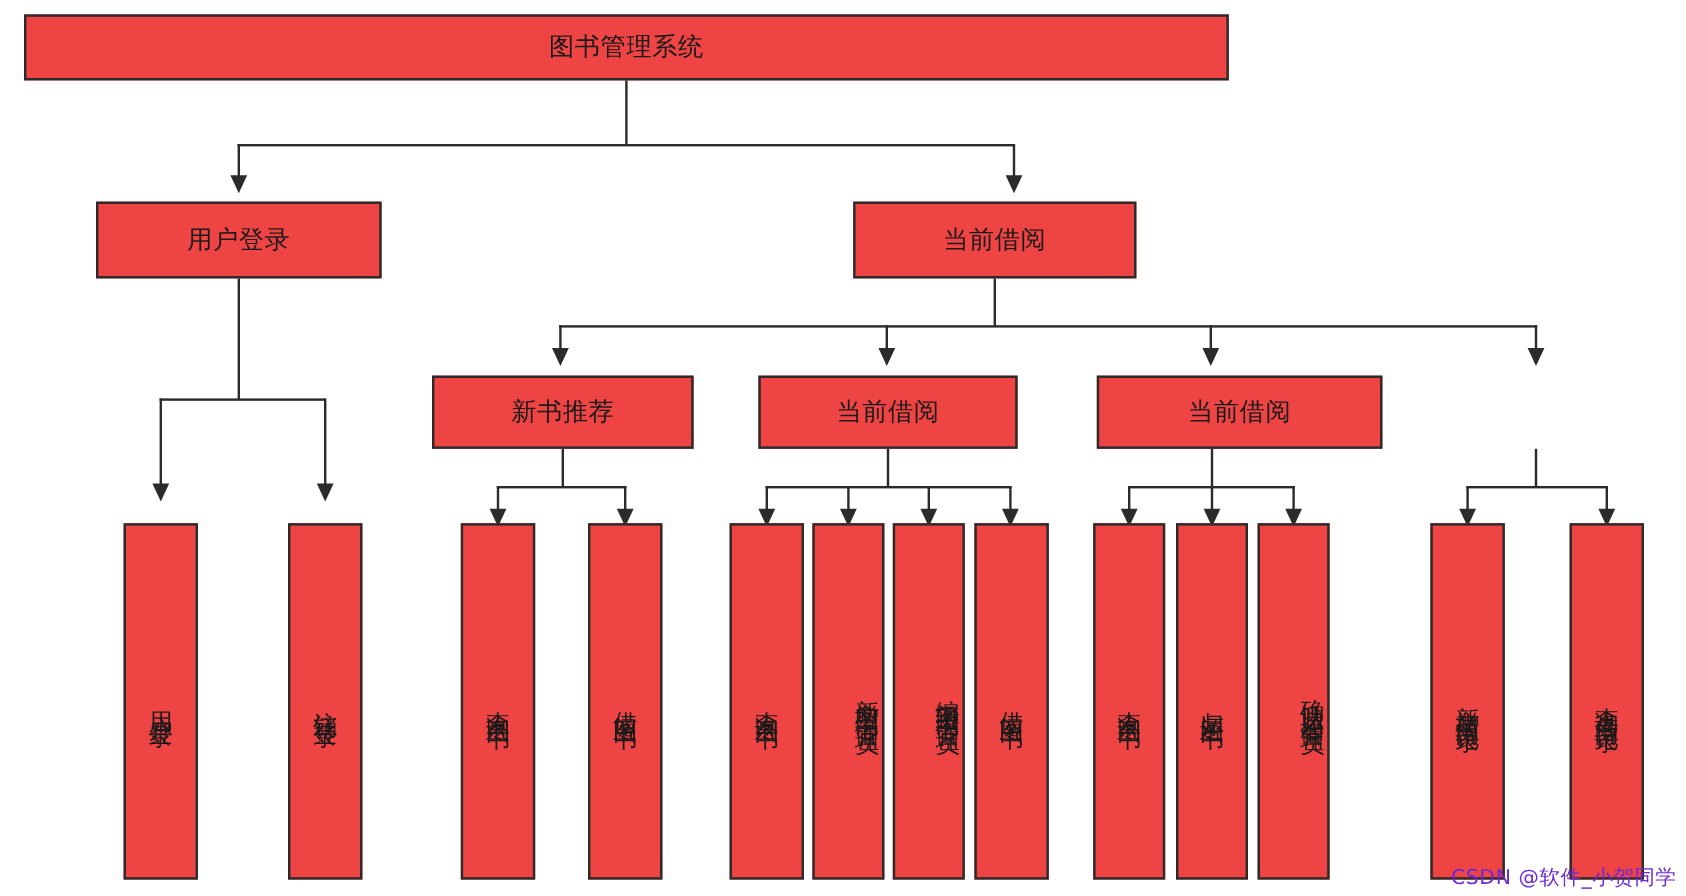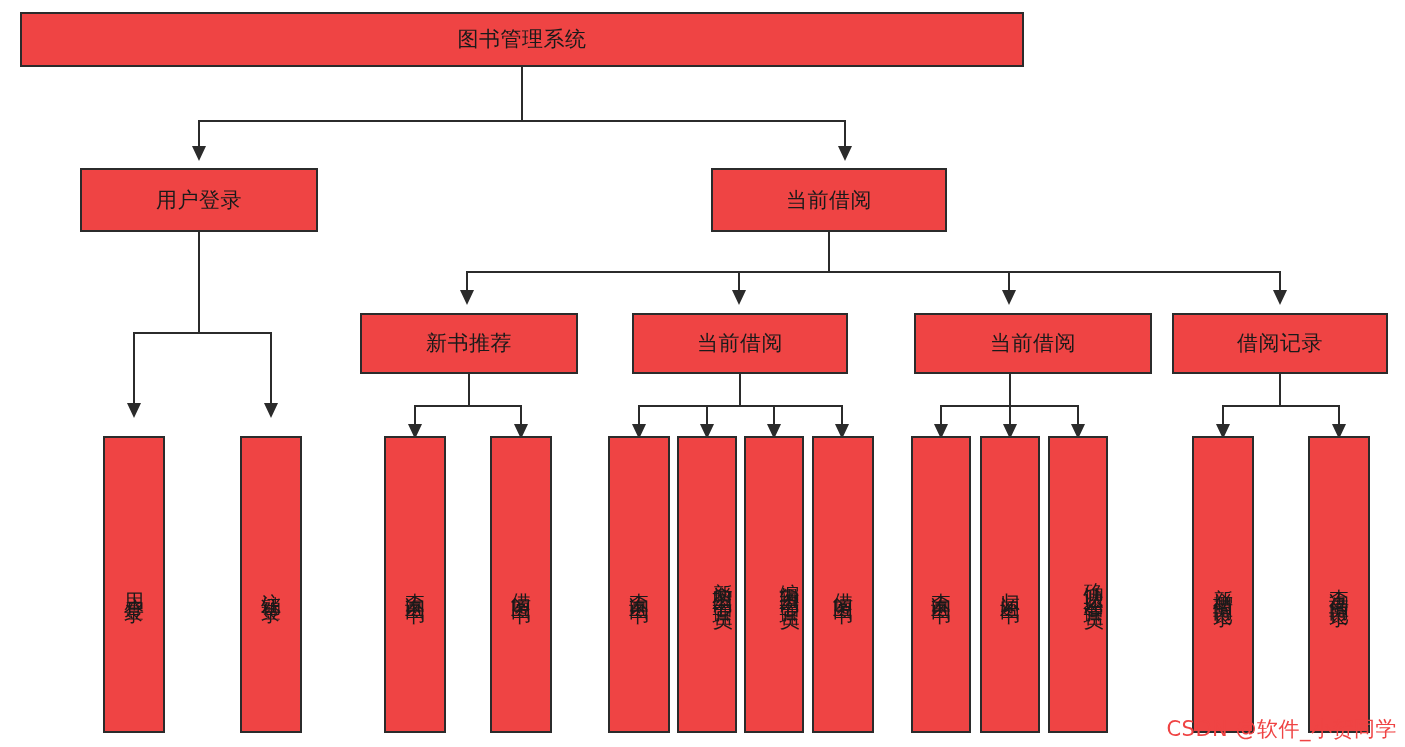--- a/index.html
+++ b/index.html
@@ -53,22 +53,22 @@
     width:0;height:0;
     border-left:7px solid transparent;
     border-right:7px solid transparent;
     border-top:15px solid #2b2b2b;
   }
   
   #watermark{
     position:absolute;
     right:8px;
     bottom:4px;
-    font-size:21px;
-    color:#ef4444;
+    font-size:17px;
+    color:#6d28d9;
     white-space:nowrap;
     letter-spacing:0.5px;
     pointer-events:none;
     text-align:right;
   }
 </style>
 </head>
 <body>
 
 <div id="canvas">
@@ -99,21 +99,20 @@
   <div class="ln vline" style="left:738px;top:271px;height:21px;"></div>
   <div class="arrow" style="left:732px;top:290px;"></div>
   <div class="ln vline" style="left:1008px;top:271px;height:21px;"></div>
   <div class="arrow" style="left:1002px;top:290px;"></div>
   <div class="ln vline" style="left:1279px;top:271px;height:21px;"></div>
   <div class="arrow" style="left:1273px;top:290px;"></div>
 
   <div class="node h" style="left:360px;top:313px;width:218px;height:61px;">新书推荐</div>
   <div class="node h" style="left:632px;top:313px;width:216px;height:61px;">当前借阅</div>
   <div class="node h" style="left:902px;top:313px;width:238px;height:61px;margin-left:12px;">当前借阅</div>
-  <div class="node h" style="left:1172px;top:313px;width:216px;height:61px;">借阅记录</div>
 
   <div class="ln vline" style="left:468px;top:374px;height:32px;"></div>
   <div class="ln hline" style="left:414px;top:405px;width:108px;"></div>
   <div class="ln vline" style="left:414px;top:405px;height:21px;"></div>
   <div class="arrow" style="left:408px;top:424px;"></div>
   <div class="ln vline" style="left:520px;top:405px;height:21px;"></div>
   <div class="arrow" style="left:514px;top:424px;"></div>
 
   <div class="ln vline" style="left:739px;top:374px;height:32px;"></div>
   <div class="ln hline" style="left:638px;top:405px;width:205px;"></div>

